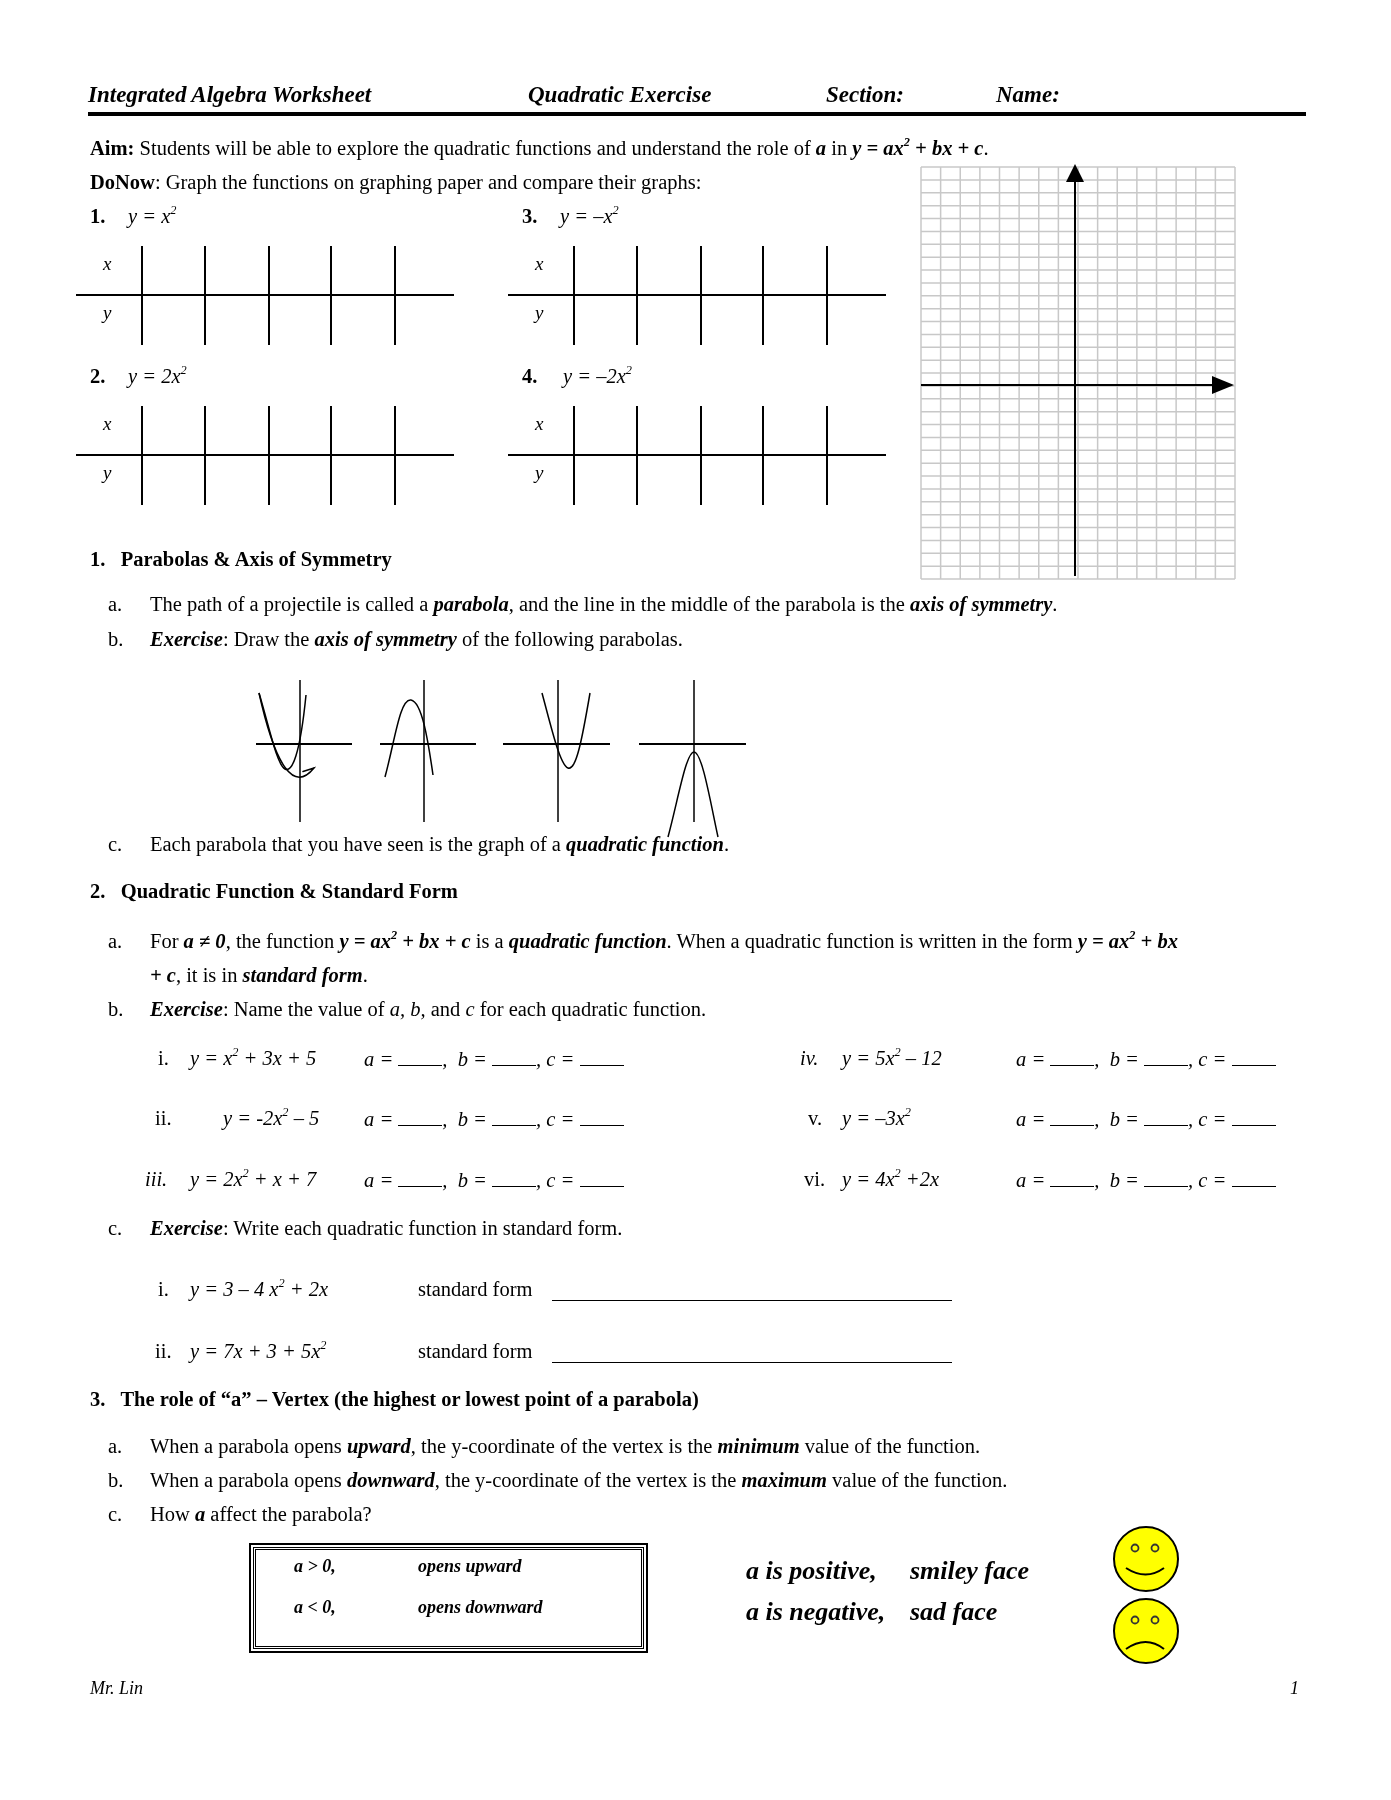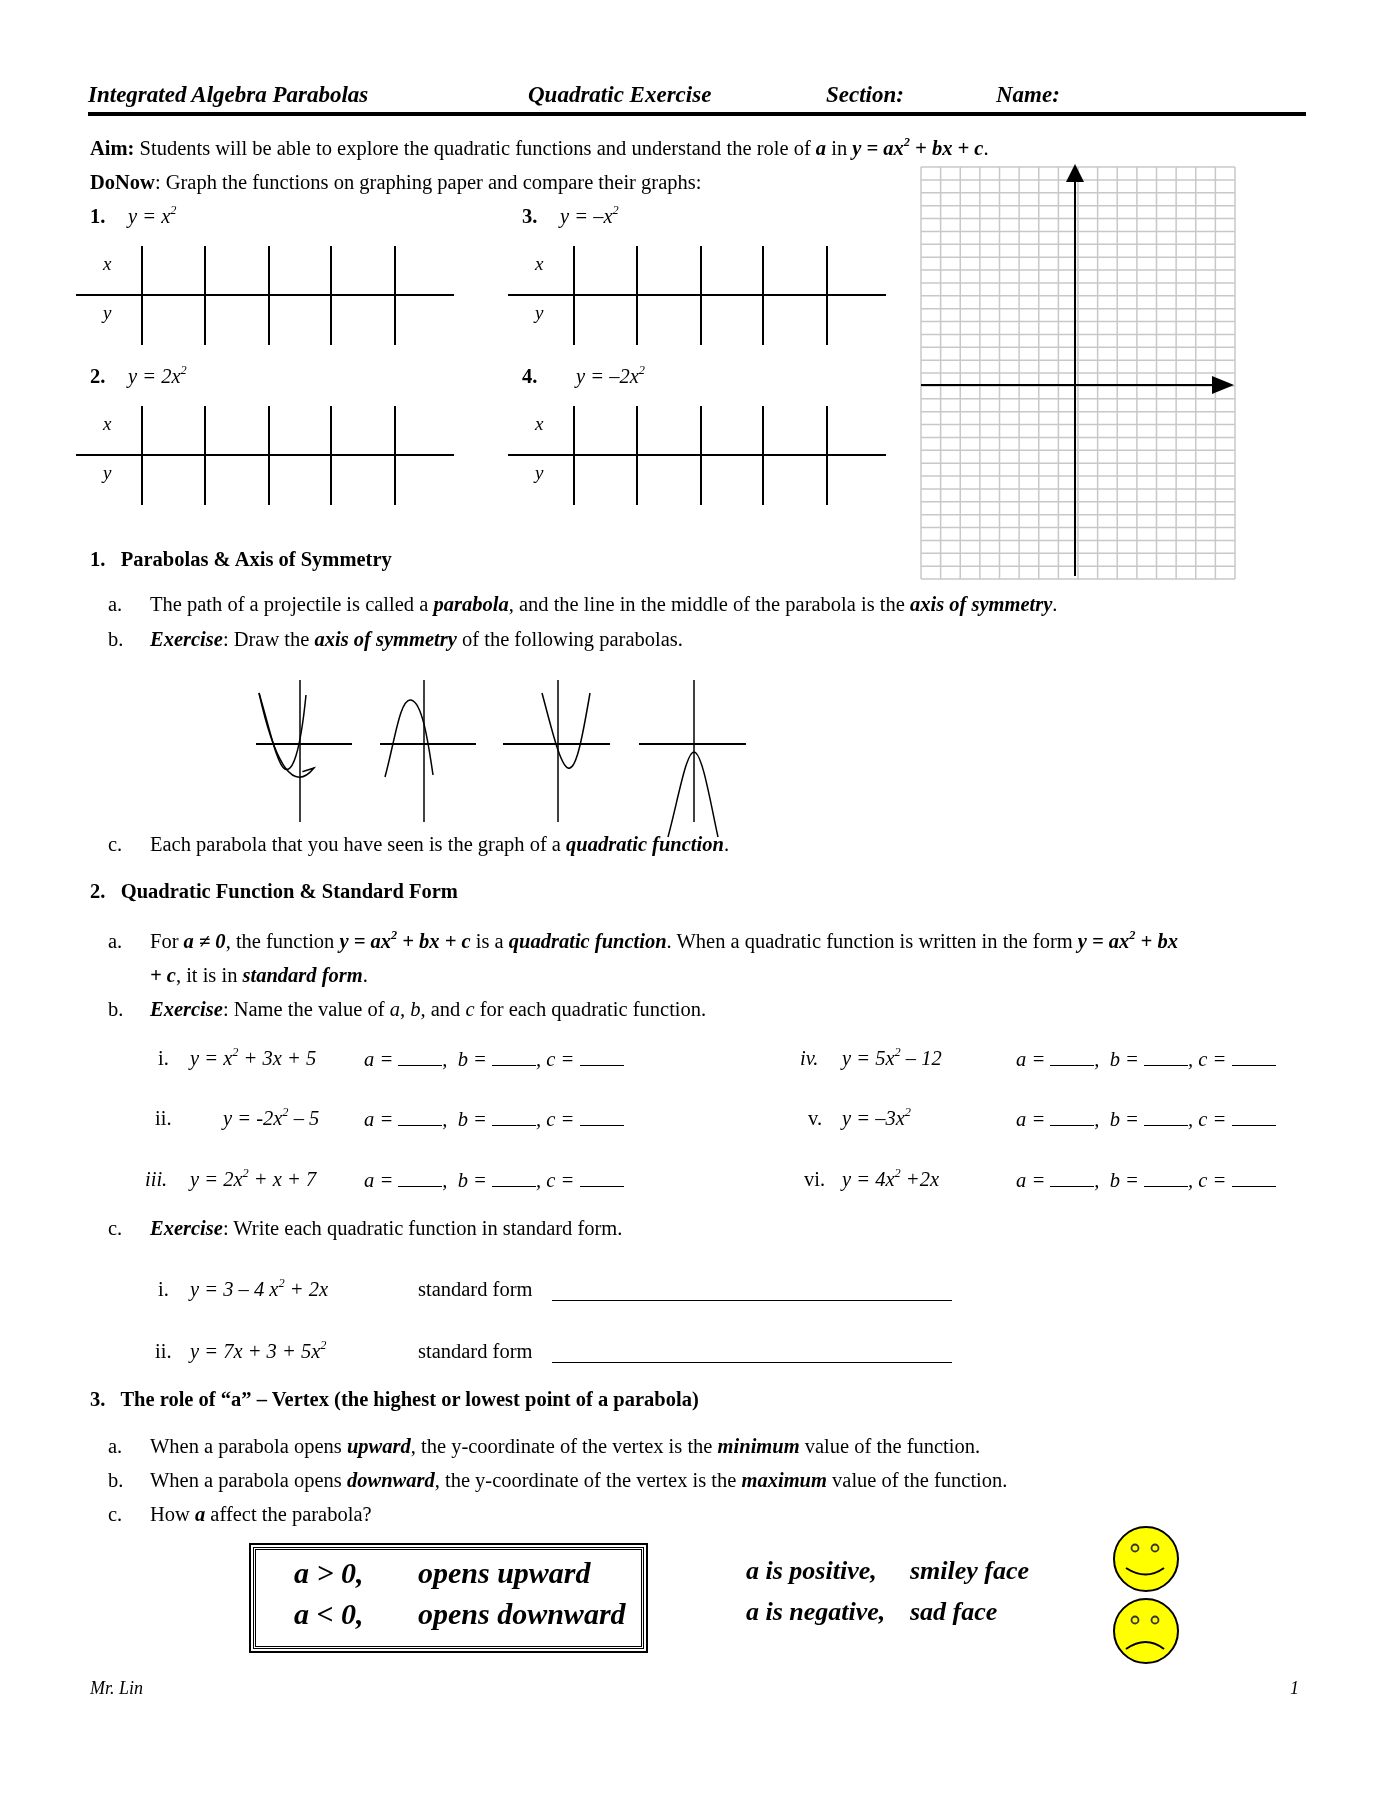--- a/index.html
+++ b/index.html
@@ -12,27 +12,27 @@
   .b { font-weight: bold; }
   .bi { font-weight: bold; font-style: italic; }
   .i { font-style: italic; }
   sup { font-size: 60%; vertical-align: 0.7em; line-height: 0; }
   .tbl-label { font-size: 19px; font-style: italic; }
   .vline { position: absolute; width: 2px; background: #000; }
   .hline { position: absolute; height: 2px; background: #000; }
   .blank { display: inline-block; width: 44px; border-bottom: 1px solid #000; height: 18px; vertical-align: baseline; }
   .longblank { display: inline-block; width: 400px; border-bottom: 1.5px solid #000; height: 20px; }
   .box-outer { position: absolute; left: 253px; top: 1547px; width: 385px; height: 96px; border: 3px double #000; outline: 2px solid #000; outline-offset: 2px; }
-  .box-text { font-size: 30px; font-weight: bold; font-style: italic; }
+  .box-text { font-size: 18px; font-weight: bold; font-style: italic; }
   .face-text { font-size: 26px; font-weight: bold; font-style: italic; }
 </style>
 </head>
 <body>
 
-<div class="abs hdr" style="left:88px;">Integrated Algebra Parabolas</div>
+<div class="abs hdr" style="left:88px;">Integrated Algebra Worksheet</div>
 <div class="abs hdr" style="left:528px;">Quadratic Exercise</div>
 <div class="abs hdr" style="left:826px;">Section:</div>
 <div class="abs hdr" style="left:996px;">Name:</div>
 <div class="abs rule"></div>
 
 <div class="abs t20" style="left:90px; top:137px; white-space:nowrap;">
   <span class="b">Aim:</span>
   <span>Students will be able to explore the quadratic functions and understand the role of</span>
   <span class="bi">a</span>
   <span>in</span>
@@ -105,21 +105,21 @@
       <div class="abs" style="left: 195px; top: 93px; width: 56px; height: 44px;"></div>
       <div class="vline" style="left: 254px; top: 41px; height: 99px;"></div>
       <div class="abs" style="left: 257px; top: 43px; width: 58px; height: 44px;"></div>
       <div class="abs" style="left: 257px; top: 93px; width: 58px; height: 44px;"></div>
       <div class="vline" style="left: 318px; top: 41px; height: 99px;"></div>
       <div class="abs" style="left: 321px; top: 43px; width: 56px; height: 44px;"></div>
       <div class="abs" style="left: 321px; top: 93px; width: 56px; height: 44px;"></div>
     </div>
     <div class="abs" style="left: 508px; top: 365px; width: 380px; height: 150px;">
       <div class="abs t20 b" style="left:14px;top:0px;">4.</div>
-      <div class="abs t20 i" style="left:68px;top:0px;white-space:nowrap;"><span>y = –2x</span><sup>2</sup></div>
+      <div class="abs t20 i" style="left:55px;top:0px;white-space:nowrap;"><span>y = –2x</span><sup>2</sup></div>
       <div class="abs tbl-label" style="left:27px;top:48px;">x</div>
       <div class="abs tbl-label" style="left:27px;top:97px;">y</div>
       <div class="hline" style="left:0;top:89px;width:378px;"></div>
       <div class="vline" style="left: 65px; top: 41px; height: 99px;"></div>
       <div class="abs" style="left: 68px; top: 43px; width: 57px; height: 44px;"></div>
       <div class="abs" style="left: 68px; top: 93px; width: 57px; height: 44px;"></div>
       <div class="vline" style="left: 128px; top: 41px; height: 99px;"></div>
       <div class="abs" style="left: 131px; top: 43px; width: 58px; height: 44px;"></div>
       <div class="abs" style="left: 131px; top: 93px; width: 58px; height: 44px;"></div>
       <div class="vline" style="left: 192px; top: 41px; height: 99px;"></div>

